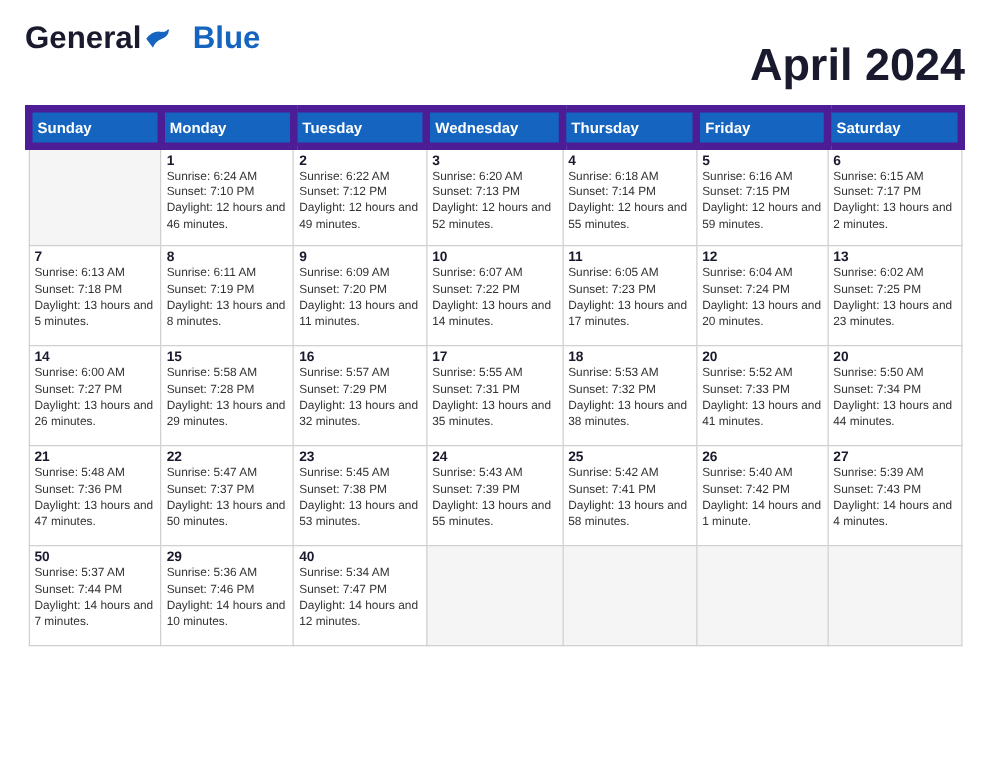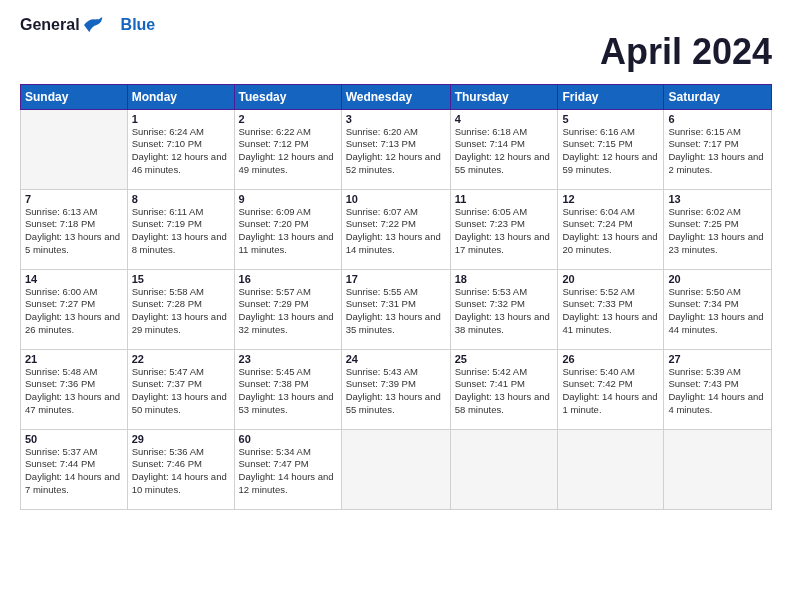--- a/index.html
+++ b/index.html
@@ -21,21 +21,21 @@
       margin-bottom: 12px;
     }
     .logo {
       display: flex;
       flex-direction: column;
       align-items: flex-start;
     }
     .logo-text {
       display: flex;
       align-items: center;
-      font-size: 16px;
+      font-size: 25px;
       font-weight: bold;
       color: #1a1a2e;
       text-align: center;
     }
     .logo-text .general {
       color: #1a1a2e;
     }
     .logo-text .blue {
       color: #1565c0;
     }
@@ -63,21 +63,21 @@
       border-collapse: collapse;
       font-size: 10.5px;
     }
     .calendar thead tr th {
       background: #1565c0;
       color: #fff;
       padding: 5px 4px;
       text-align: left;
       font-size: 12px;
       font-weight: bold;
-      border: 1px solid #4c1d95;
+      border: 6px solid #4c1d95;
     }
     .calendar tbody tr td {
       vertical-align: top;
       border: 1px solid #d0d0d0;
       padding: 3px 4px;
       width: 113px;
       height: 80px;
       background: #fff;
     }
     .calendar tbody tr td.empty {
@@ -252,21 +252,21 @@
         <tr class="last-row">
           <td>
             <span class="day-number">50</span>
             <div class="day-info">Sunrise: 5:37 AM<br>Sunset: 7:44 PM<br>Daylight: 14 hours and 7 minutes.</div>
           </td>
           <td>
             <span class="day-number">29</span>
             <div class="day-info">Sunrise: 5:36 AM<br>Sunset: 7:46 PM<br>Daylight: 14 hours and 10 minutes.</div>
           </td>
           <td>
-            <span class="day-number">60</span>
+            <span class="day-number">40</span>
             <div class="day-info">Sunrise: 5:34 AM<br>Sunset: 7:47 PM<br>Daylight: 14 hours and 12 minutes.</div>
           </td>
           <td class="empty"></td>
           <td class="empty"></td>
           <td class="empty"></td>
           <td class="empty"></td>
         </tr>
       </tbody>
   </table>
 </div>

